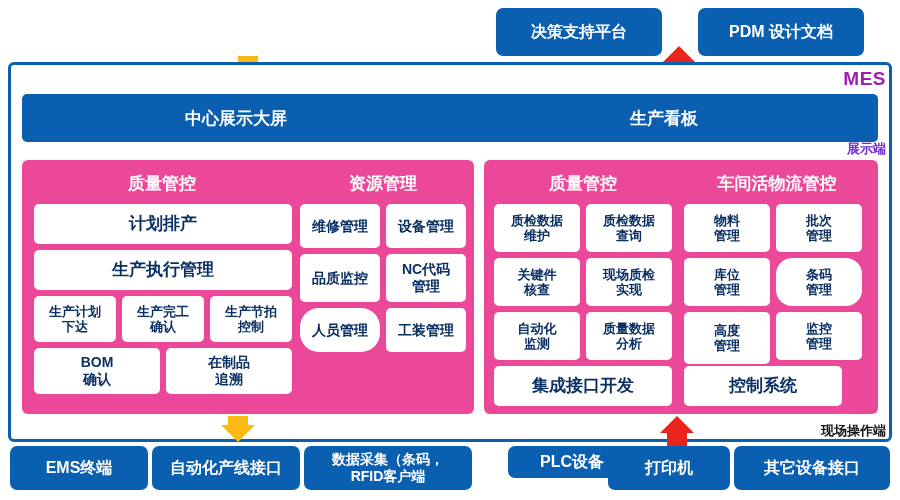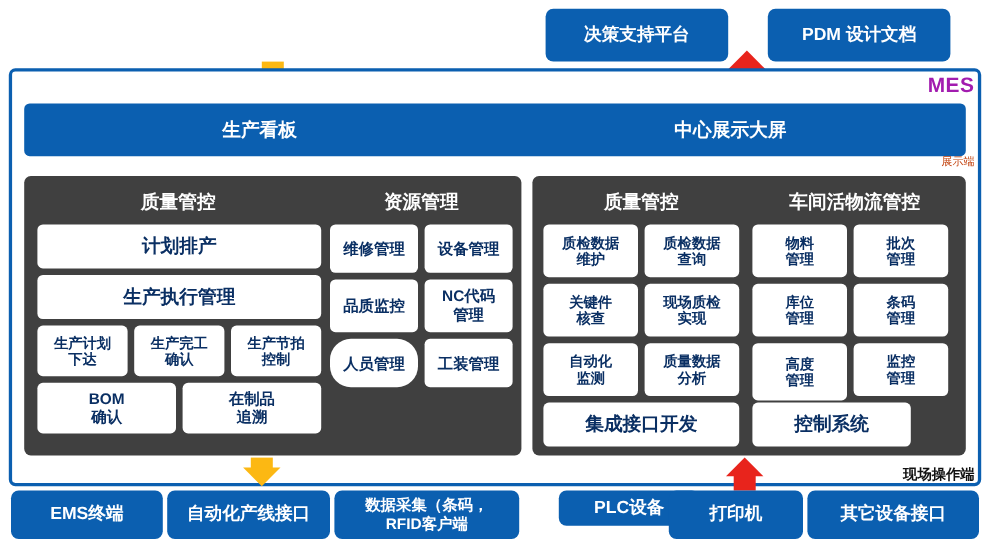--- a/index.html
+++ b/index.html
@@ -54,23 +54,23 @@
     top: 68px;
     font-size: 19px;
     font-weight: bold;
     color: #a21caf;
     letter-spacing: 0.5px;
   }
   #display-label {
     position: absolute;
     right: 14px;
     top: 140px;
-    font-size: 10px;
-    font-weight: normal;
-    color: #c2410c;
+    font-size: 13px;
+    font-weight: bold;
+    color: #6d28d9;
   }
   #field-label {
     position: absolute;
     right: 14px;
     top: 422px;
     font-size: 13px;
     font-weight: bold;
     color: #111111;
   }
 
@@ -90,21 +90,21 @@
     flex: 1;
     text-align: center;
     color: #ffffff;
     font-size: 17px;
     font-weight: bold;
   }
 
   
   .group-panel {
     position: absolute;
-    background: #404040;
+    background: #ec4899;
     border-radius: 6px;
     box-sizing: border-box;
   }
   #group-left  { left: 22px;  top: 160px; width: 452px; height: 254px; }
   #group-right { left: 484px; top: 160px; width: 394px; height: 254px; }
 
   .col-title {
     position: absolute;
     color: #ffffff;
     font-size: 17px;
@@ -166,22 +166,22 @@
   <div class="arrow-down-stem" style="left:238px; top:56px; width:20px; height:12px;"></div>
   <div class="arrow-tri-down" style="left:231px; top:67px;"></div>
 
   <div class="arrow-stem-red" style="left:669px; top:62px; width:20px; height:14px;"></div>
   <div class="arrow-tri-up" style="left:662px; top:46px;"></div>
 
   <div id="mes-frame"></div>
   <div id="mes-label">MES</div>
 
   <div id="display-band">
+    <div class="band-cell">中心展示大屏</div>
     <div class="band-cell">生产看板</div>
-    <div class="band-cell">中心展示大屏</div>
   </div>
   <div id="display-label">展示端</div>
 
   <div class="group-panel" id="group-left">
 
     <div class="col-title" style="left:8px; top:12px; width:264px;">质量管控</div>
     <div class="col-title" style="left:278px; top:12px; width:166px;">资源管理</div>
 
     <div class="card big" style="left:12px; top:44px; width:258px; height:40px;">计划排产</div>
     <div class="card big" style="left:12px; top:90px; width:258px; height:40px;">生产执行管理</div>
@@ -231,29 +231,29 @@
 
     <div class="card big" style="left:10px; top:206px; width:178px; height:40px;">集成接口开发</div>
 
     <div class="card small" style="left:200px; top:44px; width:86px; height:48px; white-space:pre-line;">物料
 管理</div>
     <div class="card small" style="left:292px; top:44px; width:86px; height:48px; white-space:pre-line;">批次
 管理</div>
 
     <div class="card small" style="left:200px; top:98px; width:86px; height:48px; white-space:pre-line;">库位
 管理</div>
-    <div class="card small" style="left:292px; top:98px; width:86px; height:48px; white-space:pre-line;">条码
+    <div class="card small" style="left:292px; top:98px; width:86px; height:48px; white-space:pre-line;border-radius:16px;">条码
 管理</div>
 
     <div class="card small" style="left:200px; top:152px; width:86px; height:52px; white-space:pre-line;">高度
 管理</div>
     <div class="card small" style="left:292px; top:152px; width:86px; height:48px; white-space:pre-line;">监控
 管理</div>
 
-    <div class="card big" style="left:200px; top:206px; width:144px; height:40px;">控制系统</div>
+    <div class="card big" style="left:200px; top:206px; width:158px; height:40px;">控制系统</div>
   </div>
 
   <div id="field-label">现场操作端</div>
 
   <div class="arrow-down-stem" style="left:228px; top:416px; width:20px; height:10px;"></div>
   <div class="arrow-tri-down" style="left:221px; top:425px;"></div>
 
   <div class="arrow-stem-red" style="left:667px; top:432px; width:20px; height:14px;"></div>
   <div class="arrow-tri-up" style="left:660px; top:416px;"></div>
 

